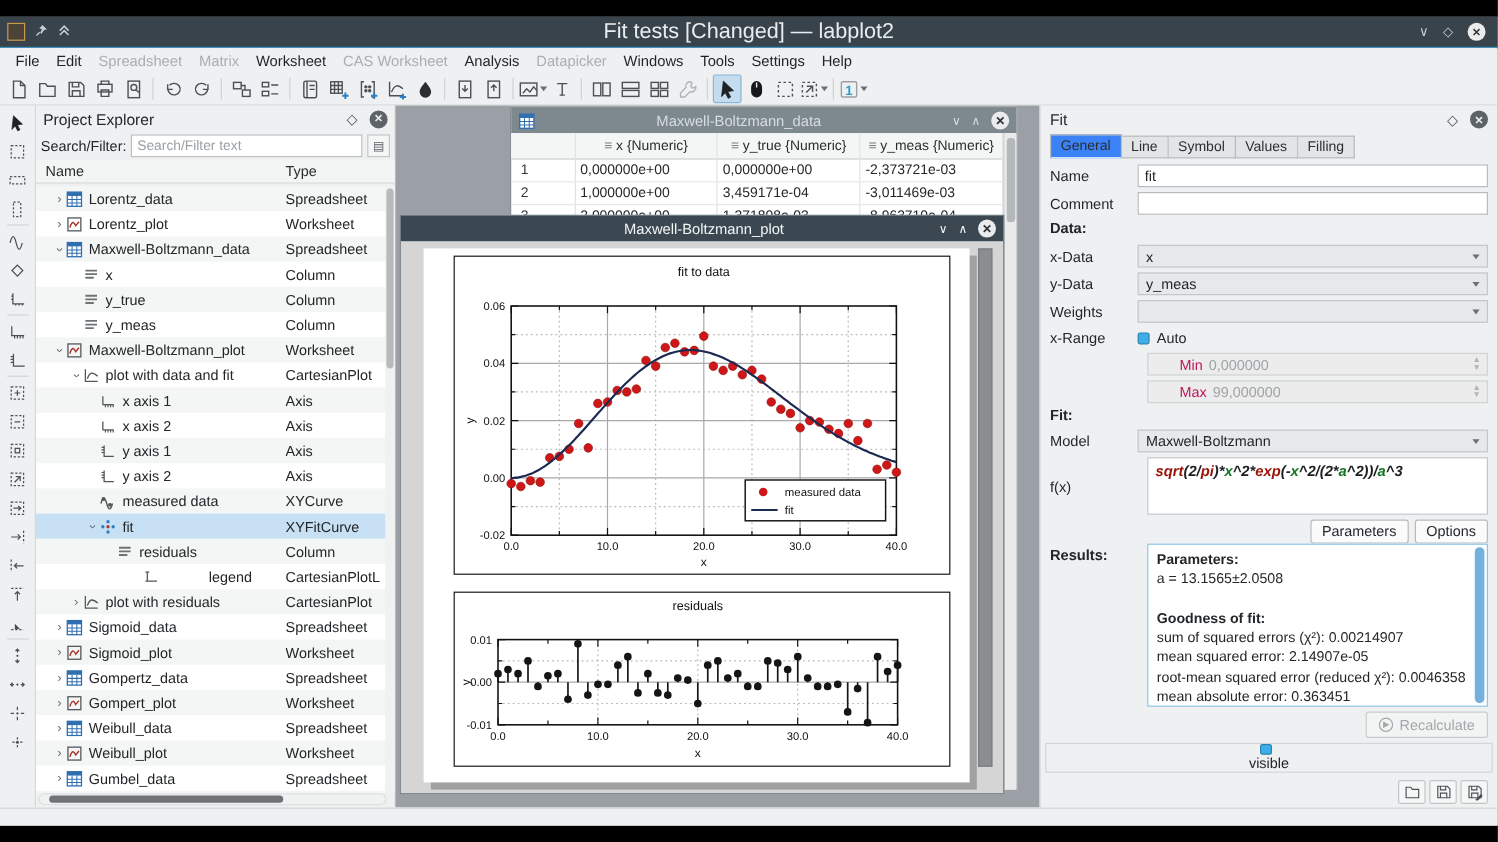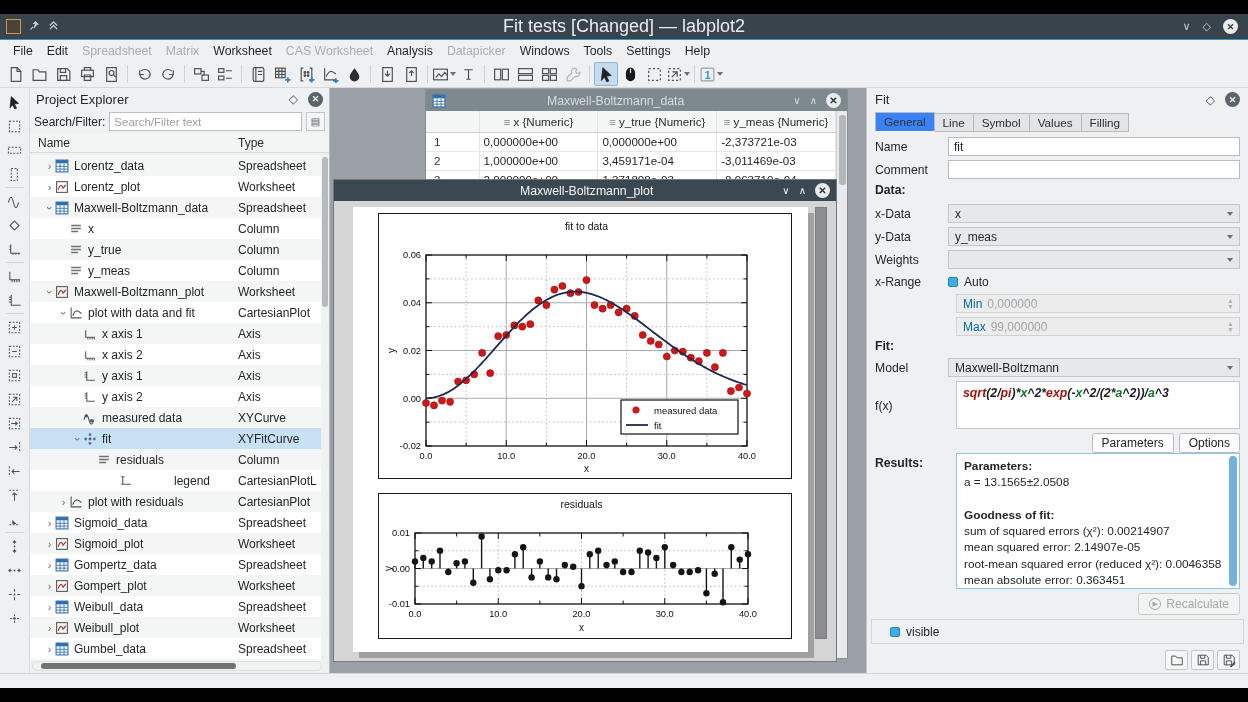--- a/index.html
+++ b/index.html
@@ -97,40 +97,40 @@
   .tab{height:19px;padding:2px 8px 0;border:1px solid #b8bbbd;border-left-width:0;background:#e2e4e5;font-size:11.7px;color:#2c2f32;}
   .tab:first-child{border-left-width:1px;}
   .tab.on{background:#3b82f6;border-bottom-color:#fbfcfd;height:20px;margin-top:-1px;}
   .frow{position:absolute;left:0;right:0;height:19px;display:flex;align-items:center;}
   .flab{width:73px;font-size:12.2px;color:#24272a;}
   .fctl{flex:1;height:19px;}
   .tinput{background:#fff;border:1px solid #b9bcbe;font:12px "Liberation Sans",sans-serif;padding:0 5px;width:100%;height:19px;color:#232629;}
   .dropd{background:#e7e8e9;border:1px solid #c4c7c9;display:flex;align-items:center;padding:0 6px;color:#232629;position:relative;}
   .dropd .dda{position:absolute;right:6px;}
   .spin{background:#ececec;border:1px solid #d0d2d3;display:flex;align-items:center;padding:0 6px;color:#9fa4a7;position:relative;}
-  .spin .pref{margin-right:5px;color:#0369a1;}
+  .spin .pref{margin-right:5px;color:#be185d;margin-left:20px;}
   .spin .arr{position:absolute;right:5px;font-size:7px;color:#b0b4b6;line-height:6px;text-align:center;}
   .sect{position:absolute;font-weight:bold;font-size:12.2px;}
   .cb{width:10px;height:10px;background:#3daee9;border:1px solid #2884b0;border-radius:2px;display:inline-block;margin-right:6px;}
   #fxbox{position:absolute;left:81px;right:0;top:293px;height:48px;background:#fff;border:1px solid #c4c7c9;padding:4px 6px;
     font-size:12.3px;font-weight:bold;font-style:italic;}
   #fxbox .fn{color:#9c1006;}
   #fxbox .var{color:#127622;}
   #fxbox .pl{color:#1d2023;}
   .pushbtn{height:20px;background:#fbfbfc;border:1px solid #b9bcbe;border-radius:2.5px;padding:0 9px;font-size:12px;color:#24272a;
     display:inline-flex;align-items:center;}
   #btnrow{position:absolute;right:0;top:345px;display:flex;gap:5px;}
   #results{position:absolute;left:81px;right:0;top:365px;height:136px;background:#fff;border:1px solid #8cc4e4;padding:4px 16px 4px 7px;overflow:hidden;}
   .rl{font-size:11.8px;line-height:16.3px;white-space:nowrap;}
   .rl.b{font-weight:bold;}
   #resscroll{position:absolute;right:2px;top:2px;width:8px;bottom:2px;background:#74b2dd;border-radius:4px;}
   #recalc{position:absolute;right:0;top:505px;height:22px;background:#f2f3f3;border:1px solid #c9ccce;border-radius:2.5px;
     color:#a4a8ab;font-size:12px;display:flex;align-items:center;padding:0 10px;gap:5px;}
   .playcirc{width:12px;height:12px;border:1px solid #a4a8ab;border-radius:50%;display:inline-flex;align-items:center;justify-content:center;font-size:7px;}
-  #visbox{position:absolute;left:-4px;right:-4px;top:531px;height:25px;border:1px solid #d3d5d7;display:flex;align-items:center;padding:0 18px;}
+  #visbox{position:absolute;left:-4px;right:-4px;top:531px;height:25px;border:1px solid #d3d5d7;display:flex;align-items:center;padding:0 18px;flex-direction:column;}
   #dockbtns{position:absolute;right:0;top:562px;display:flex;gap:3px;}
   .sqbtn{width:23px;height:20px;border:1px solid #c3c6c8;background:#f5f6f6;border-radius:2px;display:flex;align-items:center;justify-content:center;}
   
   #statusbar{position:absolute;left:0;top:659px;width:100%;height:15px;background:#eff0f1;border-top:1px solid #d5d6d7;}
 </style>
 </head>
 <body>
 
 <div id="app">
 

